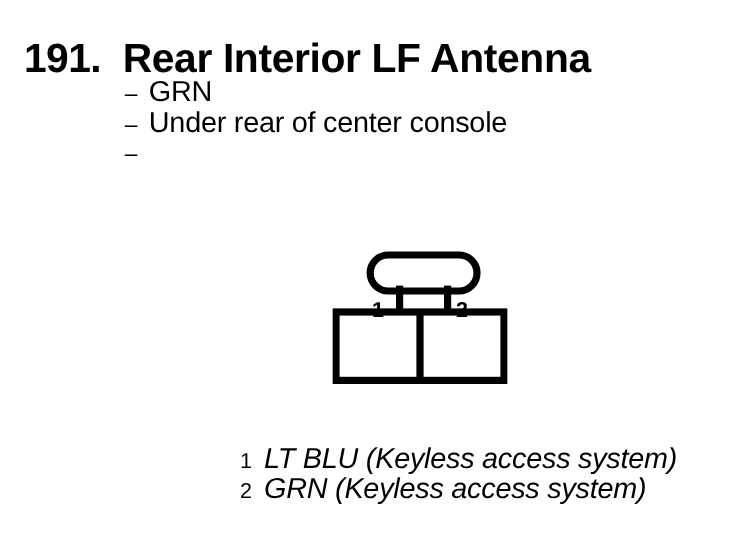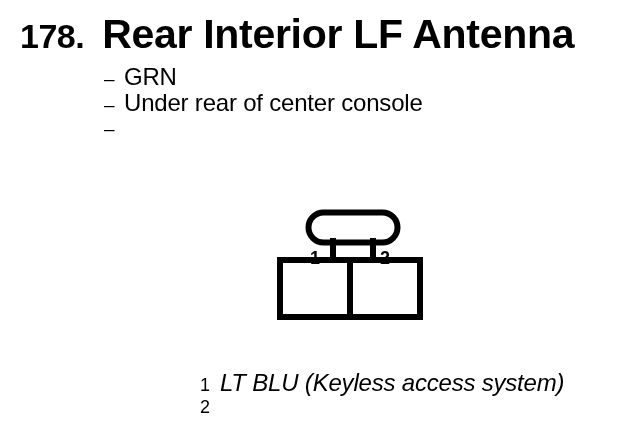--- a/index.html
+++ b/index.html
@@ -26,25 +26,26 @@
     align-items: baseline;
     white-space: nowrap;
   }
   .title-number {
     font-size: 34px;
     font-weight: bold;
     letter-spacing: -0.5px;
     line-height: 1;
   }
   .title-text {
-    font-size: 41px;
+    font-size: 34px;
     font-weight: bold;
     letter-spacing: -0.3px;
     line-height: 1;
     margin-left: 18px;
+    margin-top: 18px;
   }
 
   
   .bullet-list {
     position: absolute;
     left: 104px;
     top: 64px;
   }
   .bullet-line {
     display: flex;
@@ -108,21 +109,21 @@
     font-size: 24px;
     line-height: 25px;
     letter-spacing: -0.2px;
     font-style: italic;
   }
 </style>
 </head>
 <body>
 
 <div class="title-row">
-  <span class="title-number">178.</span>
+  <span class="title-number">191.</span>
   <span class="title-text">Rear Interior LF Antenna</span>
 </div>
 
 <div class="bullet-list">
 
   <div class="bullet-line">
     <span class="bullet-dash">–</span>
     <span class="bullet-label">GRN</span>
   </div>
 
@@ -157,15 +158,16 @@
 
 <div class="pin-legend">
 
   <div class="pin-row">
     <span class="pin-number">1</span>
     <span class="pin-desc">LT BLU (Keyless access system)</span>
   </div>
 
   <div class="pin-row">
     <span class="pin-number">2</span>
+    <span class="pin-desc">GRN (Keyless access system)</span>
   </div>
 
 </div>
 
 </body></html>

